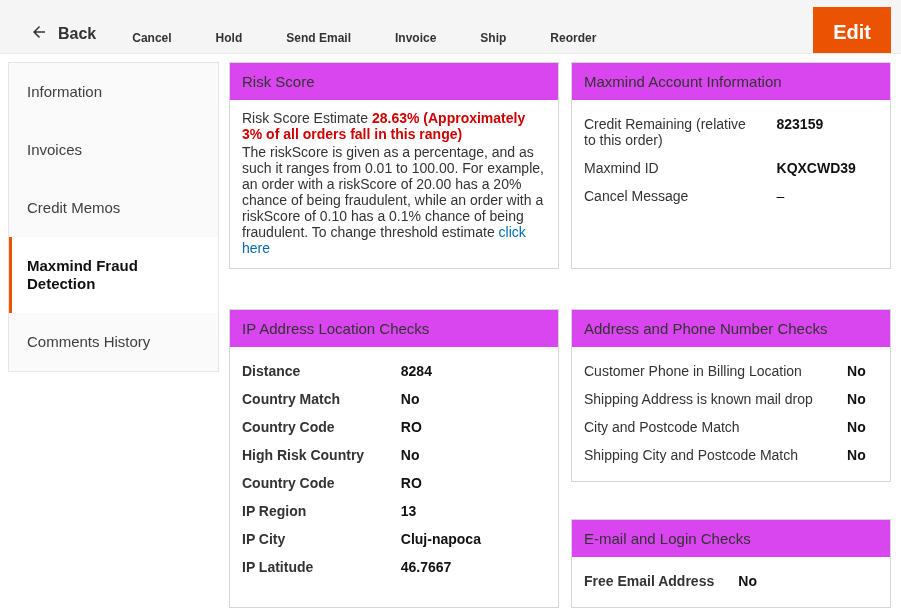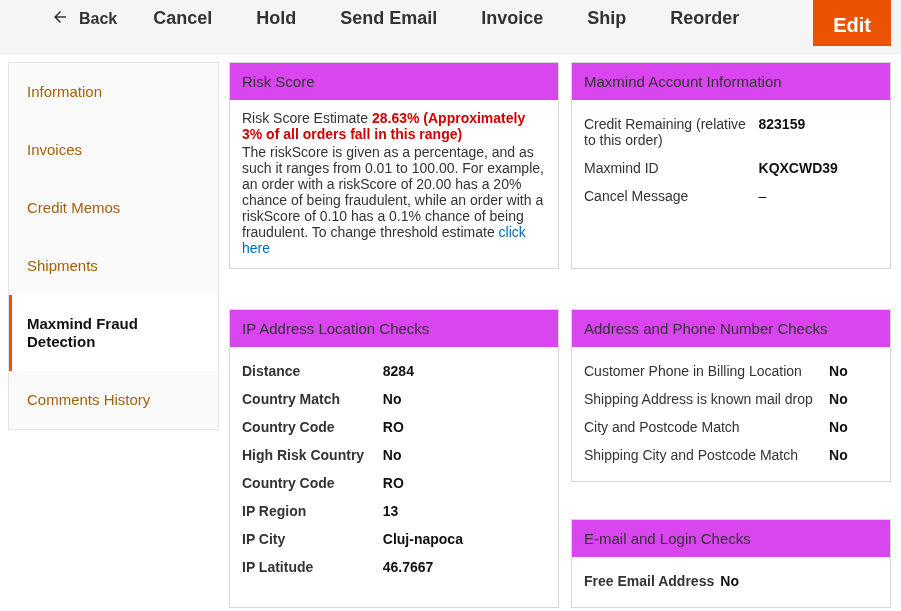--- a/index.html
+++ b/index.html
@@ -13,39 +13,39 @@
     height: 611px;
     overflow: hidden;
   }
 
   
   .toolbar {
     height: 54px;
     background: #f5f5f5;
     border-bottom: 1px solid #ebebeb;
     display: flex;
-    align-items: flex-start;
-    padding: 0 10px 0 37px;
+    align-items: flex-end;
+    padding: 0 10px 0 16px;
     gap: 0;
   }
   .toolbar .back-group {
     display: flex;
     align-items: center;
     gap: 10px;
     font-weight: 600;
     font-size: 16px;
     color: #333;
     cursor: pointer;
     padding: 8px 14px;
   }
   .toolbar .back-group svg { width: 18px; height: 18px; }
   .toolbar .tb-btn {
     background: none;
     border: none;
-    font-size: 18px;
+    font-size: 12px;
     font-weight: 600;
     color: #333;
     padding: 8px 22px;
     cursor: pointer;
     font-family: inherit;
   }
   .toolbar .spacer { flex: 1; }
   .toolbar .edit-btn {
     background: #eb5202;
     color: #fff;
@@ -68,21 +68,21 @@
     width: 222px;
     padding: 8px 0 0 8px;
   }
   .leftnav-inner {
     border: 1px solid #e5e5e5;
     background: #fafafa;
   }
   .leftnav .nav-item {
     padding: 20px 18px;
     font-size: 15px;
-    color: #a16207;
+    color: #404040;
     cursor: pointer;
     line-height: 1.2;
   }
   .leftnav .nav-item.active {
     font-weight: 700;
     color: #111;
     border-left: 3px solid #eb5202;
     background: #fff;
     padding-left: 15px;
   }
@@ -118,21 +118,21 @@
     font-weight: 700;
   }
   .click-link {
     color: #006bb4;
     cursor: pointer;
   }
 
   .kv-row {
     display: flex;
     padding: 6px 0;
-    gap: 4px;
+    gap: 22px;
   }
   .kv-row + .kv-row {}
   .kv-label {
     flex: 0 0 58%;
     color: #333;
   }
   .kv-label.narrow { flex: 0 0 45%; font-weight: bold; }
   .kv-value {
     flex: 1;
     font-weight: 700;
@@ -164,21 +164,20 @@
   <div class="spacer"></div>
   <button class="edit-btn">Edit</button>
 </div>
 
 <div class="main-wrap">
   <nav class="leftnav">
     <div class="leftnav-inner">
       <div class="nav-item">Information</div>
       <div class="nav-item">Invoices</div>
       <div class="nav-item">Credit Memos</div>
-      <div class="nav-item">Shipments</div>
       <div class="nav-item active">Maxmind Fraud Detection</div>
       <div class="nav-item">Comments History</div>
     </div>
   </nav>
 
   <div class="content">
 
     <div class="panel">
       <div class="panel-header">Risk Score</div>
       <div class="panel-body">

